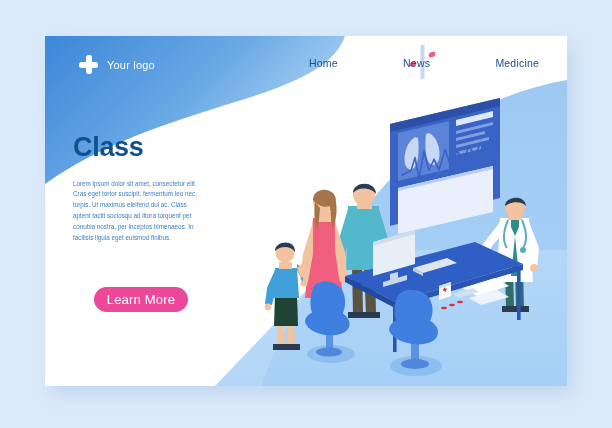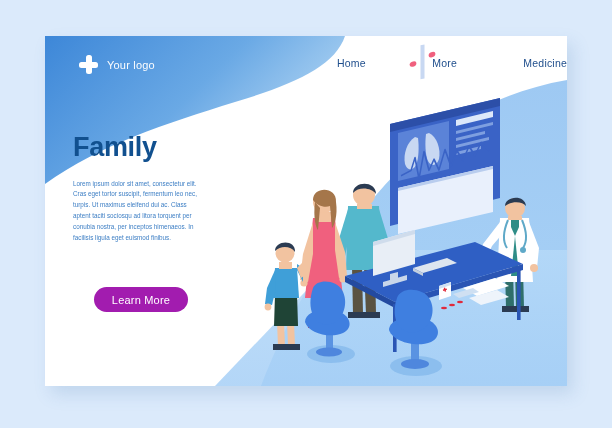--- a/index.html
+++ b/index.html
@@ -22,30 +22,30 @@
 
   
   .logo{position:absolute;left:34px;top:19px;display:flex;align-items:center;gap:9px;}
   .cross{position:relative;width:19px;height:19px;}
   .cross:before,.cross:after{content:"";position:absolute;background:#fff;border-radius:2.5px;}
   .cross:before{left:6.6px;top:0;width:6px;height:19px;}
   .cross:after{left:0;top:6.6px;width:19px;height:6px;}
   .logo-text{color:#ffffff;font-size:11px;letter-spacing:.2px;opacity:.97;}
 
   
-  .nav{position:absolute;left:292px;top:21px;width:230px;display:flex;justify-content:space-between;}
+  .nav{position:absolute;left:264px;top:21px;width:230px;display:flex;justify-content:space-between;}
   .nav a{color:#1f4e8c;font-size:10.5px;text-decoration:none;letter-spacing:.2px;}
 
   
   .hero{position:absolute;left:28px;top:96px;width:160px;}
   .hero h1{margin:0;color:#11508f;font-size:27px;line-height:1.13;font-weight:bold;letter-spacing:-.3px;}
   .hero p{margin:16px 0 0 0;color:#3c7ec4;font-size:6.3px;line-height:1.72;width:126px;}
   .btn{
     position:absolute;left:49px;top:251px;width:94px;height:25px;border:none;
-    border-radius:13px;background:#a21caf;color:#fff;font-size:11px;
+    border-radius:13px;background:#ec4899;color:#fff;font-size:13px;
     font-family:"Liberation Sans",sans-serif;cursor:pointer;letter-spacing:.2px;
   }
 
   svg{display:block;}
   .illus{position:absolute;left:0;top:0;width:522px;height:350px;pointer-events:none;}
 </style>
 </head>
 <body>
 
 <div class="stage">
@@ -240,24 +240,24 @@
       </g>
     </svg>
 
     <div class="logo">
       <span class="cross"></span>
       <span class="logo-text">Your logo</span>
     </div>
 
     <div class="nav">
       <a href="#">Home</a>
-      <a href="#">More</a>
+      <a href="#">News</a>
       <a href="#">Medicine</a>
     </div>
 
     <div class="hero">
-      <h1><span>Family</span><br></h1>
+      <h1><span>Class</span><br></h1>
       <p>Lorem ipsum dolor sit amet, consectetur elit. Cras eget tortor suscipit, fermentum leo nec, turpis. Ut maximus eleifend dui ac. Class aptent taciti sociosqu ad litora torquent per conubia nostra, per inceptos himenaeos. In facilisis ligula eget euismod finibus.</p>
     </div>
     <button class="btn">Learn More</button>
 
   </div>
 </div>
 
 </body></html>

